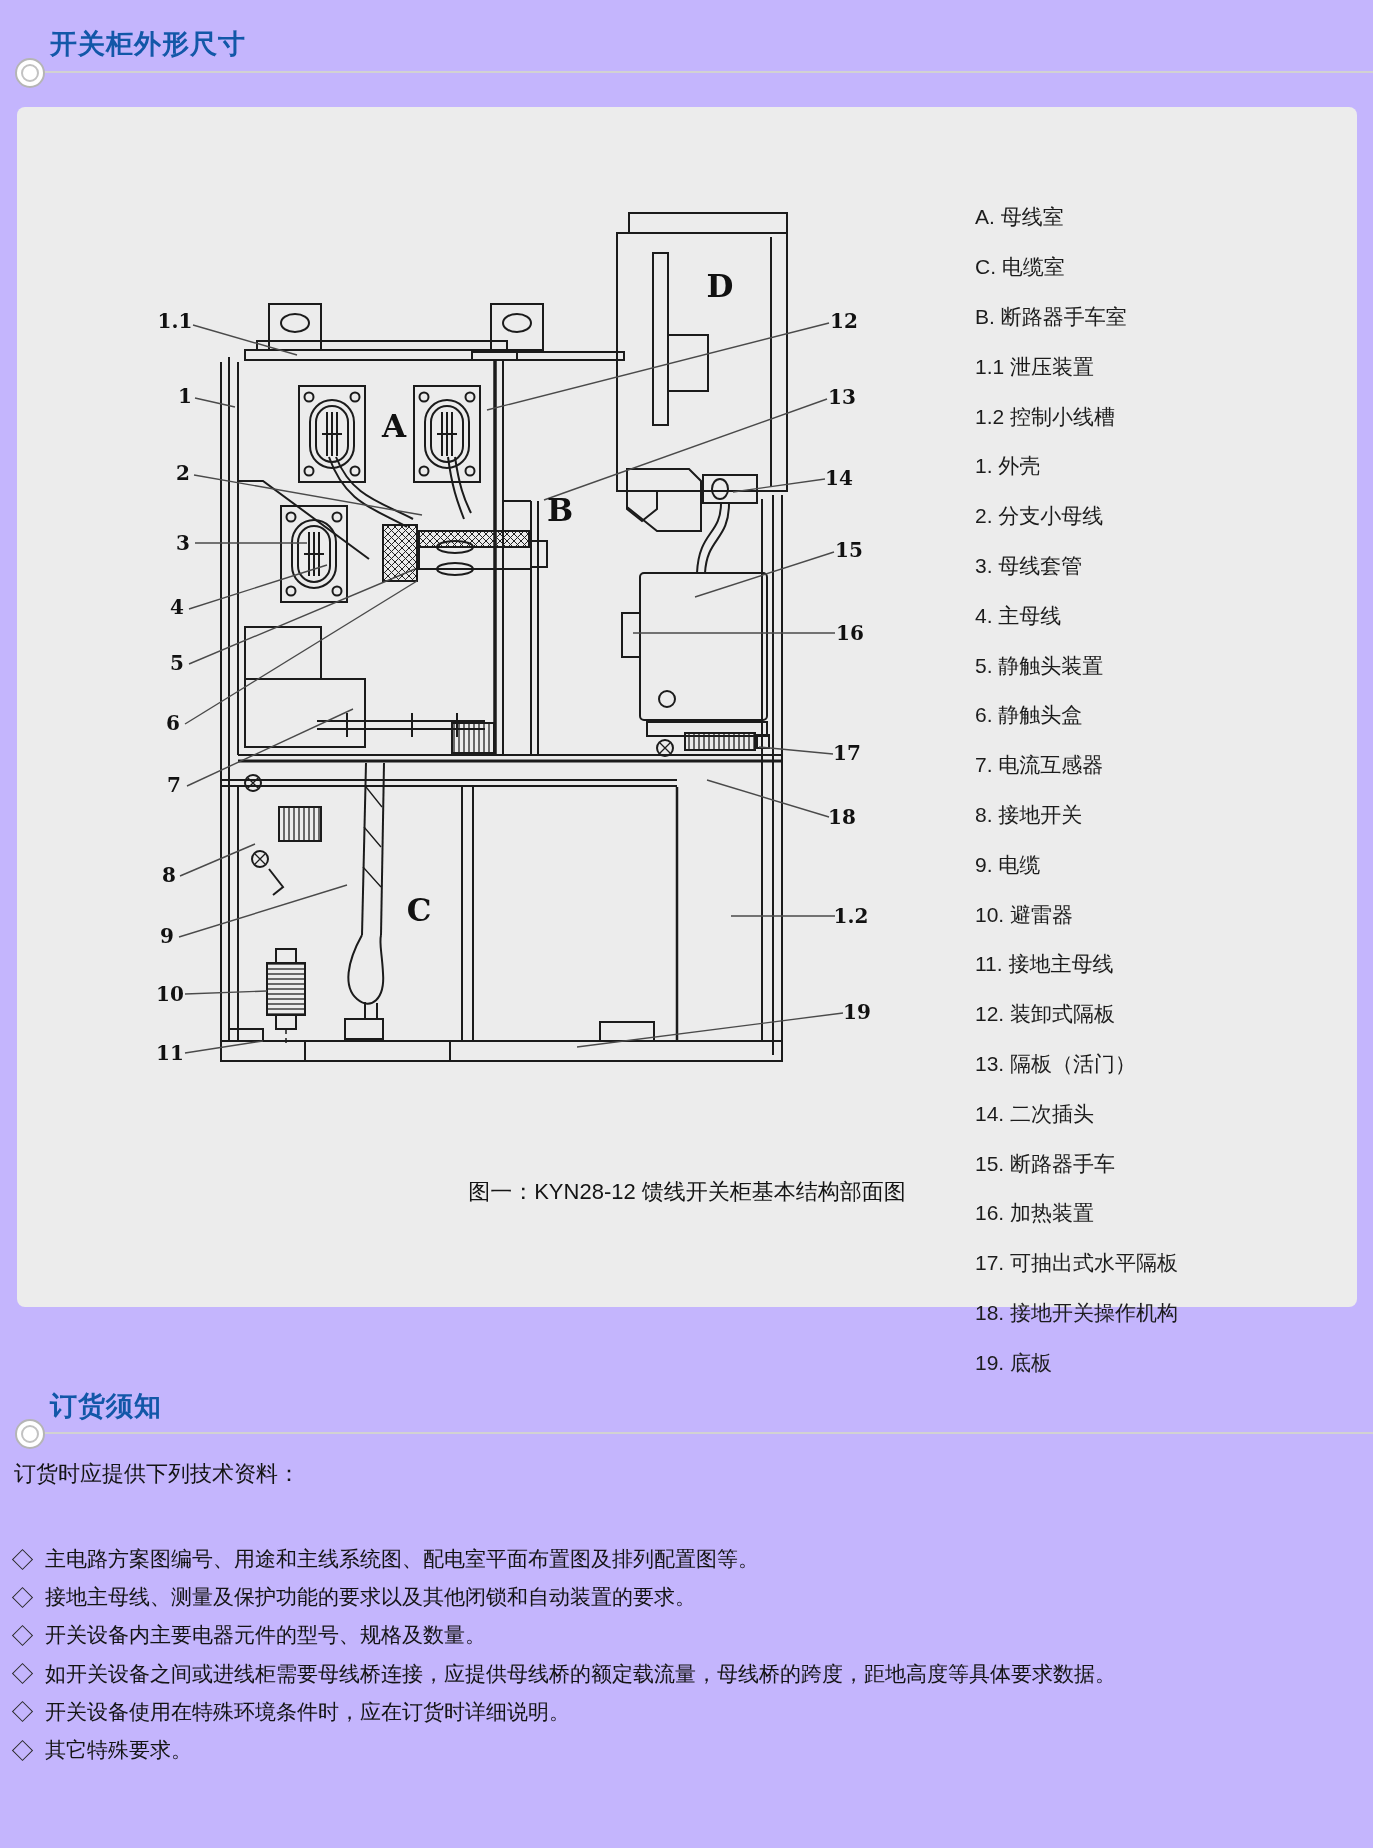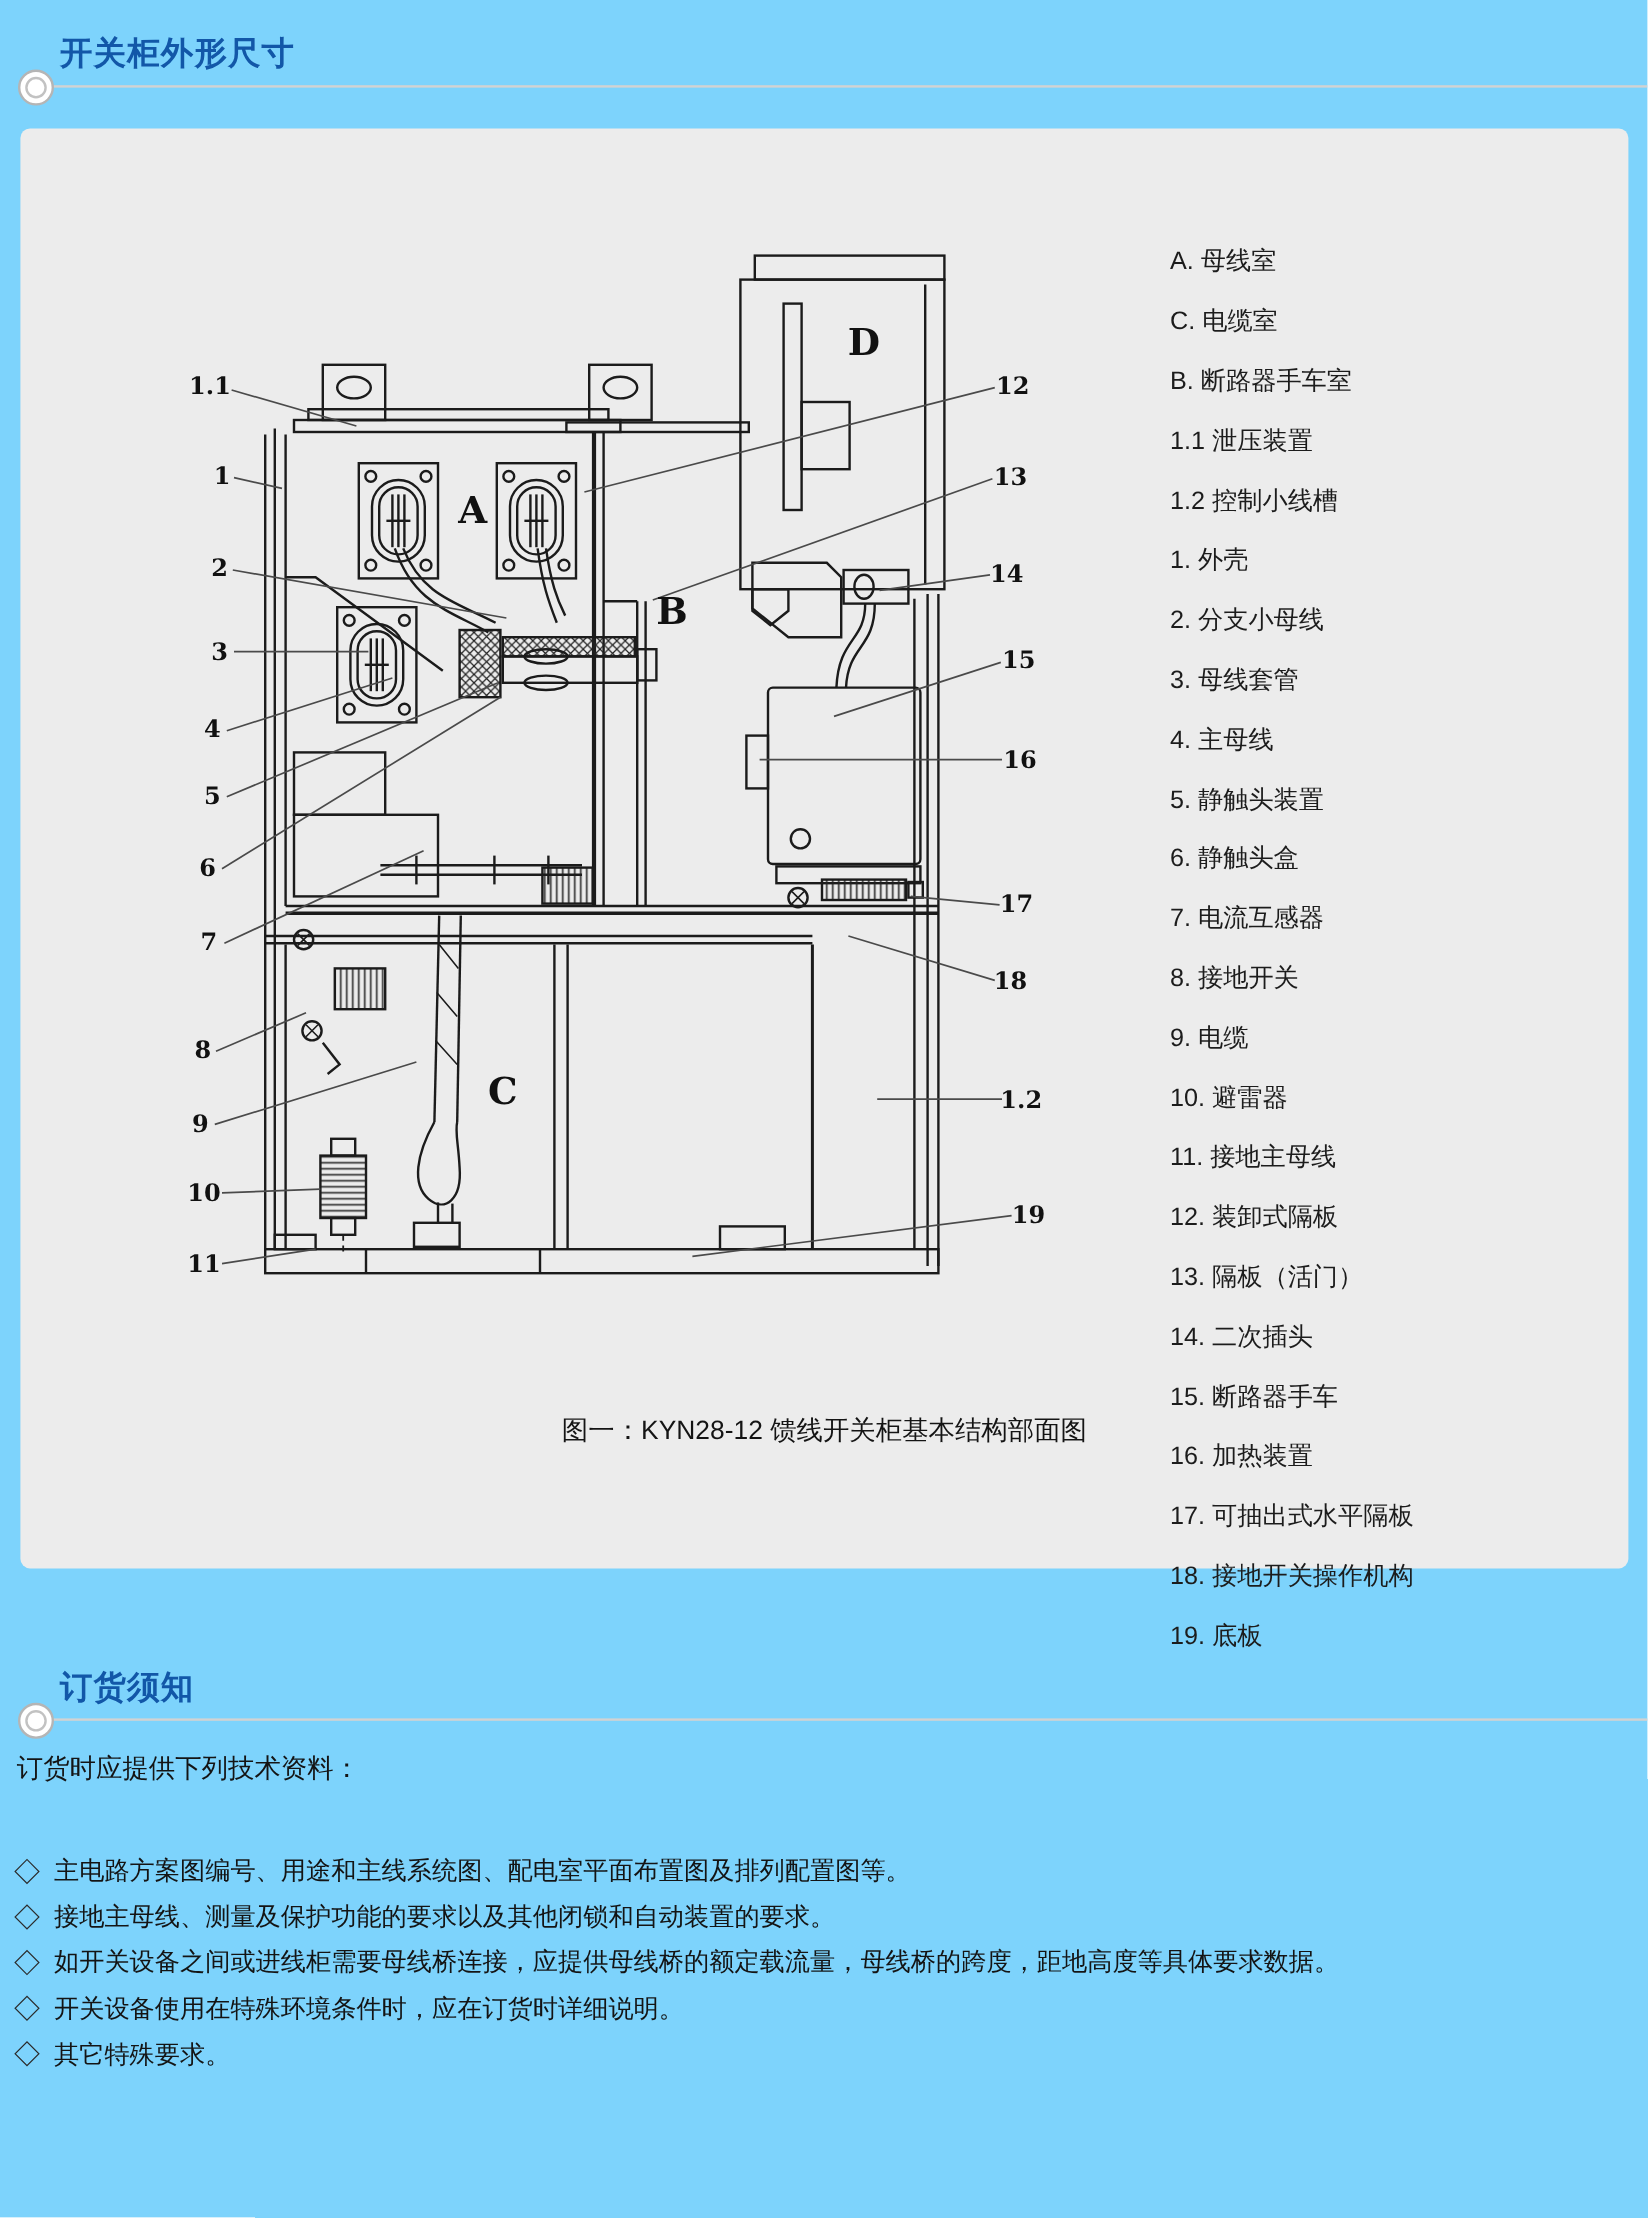--- a/index.html
+++ b/index.html
@@ -1,16 +1,16 @@
 <!DOCTYPE html>
 <html><head>
 <meta charset="utf-8">
 <style>
   html,body{margin:0;padding:0;background:#fff;}
-  .page{position:relative;width:1373px;height:1848px;background:#7dd3fc;overflow:hidden;
+  .page{position:relative;width:1373px;height:1848px;background:#c4b5fd;overflow:hidden;
         font-family:"Liberation Sans","DejaVu Sans",sans-serif;color:#1a1a1a;}
 
   
   .sec-rule{position:absolute;height:2px;background:#d2d2d2;left:30px;right:0;}
   .sec-title{position:absolute;font-size:27px;font-weight:bold;color:#1257a8;letter-spacing:1px;white-space:nowrap;}
   .sec-marker{position:absolute;width:26px;height:26px;border:2px solid #b5b5b5;border-radius:50%;
               background:#fff;display:flex;align-items:center;justify-content:center;}
   .sec-marker::after{content:"";width:14px;height:14px;border:2px solid #c2c2c2;border-radius:50%;}
 
   
@@ -289,20 +289,24 @@
     <div class="order-item">
       <span class="diamond"></span>
       <span>主电路方案图编号、用途和主线系统图、配电室平面布置图及排列配置图等。</span>
     </div>
     <div class="order-item">
       <span class="diamond"></span>
       <span>接地主母线、测量及保护功能的要求以及其他闭锁和自动装置的要求。</span>
     </div>
     <div class="order-item">
       <span class="diamond"></span>
+      <span>开关设备内主要电器元件的型号、规格及数量。</span>
+    </div>
+    <div class="order-item">
+      <span class="diamond"></span>
       <span>如开关设备之间或进线柜需要母线桥连接，应提供母线桥的额定载流量，母线桥的跨度，距地高度等具体要求数据。</span>
     </div>
     <div class="order-item">
       <span class="diamond"></span>
       <span>开关设备使用在特殊环境条件时，应在订货时详细说明。</span>
     </div>
     <div class="order-item">
       <span class="diamond"></span>
       <span>其它特殊要求。</span>
     </div>

